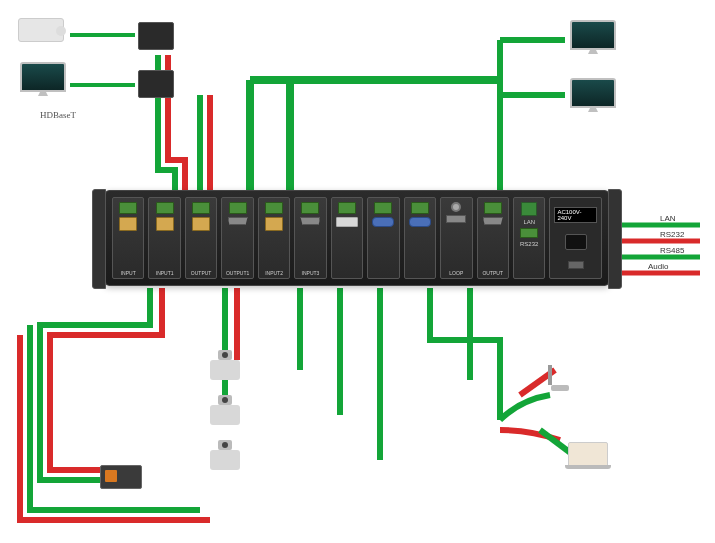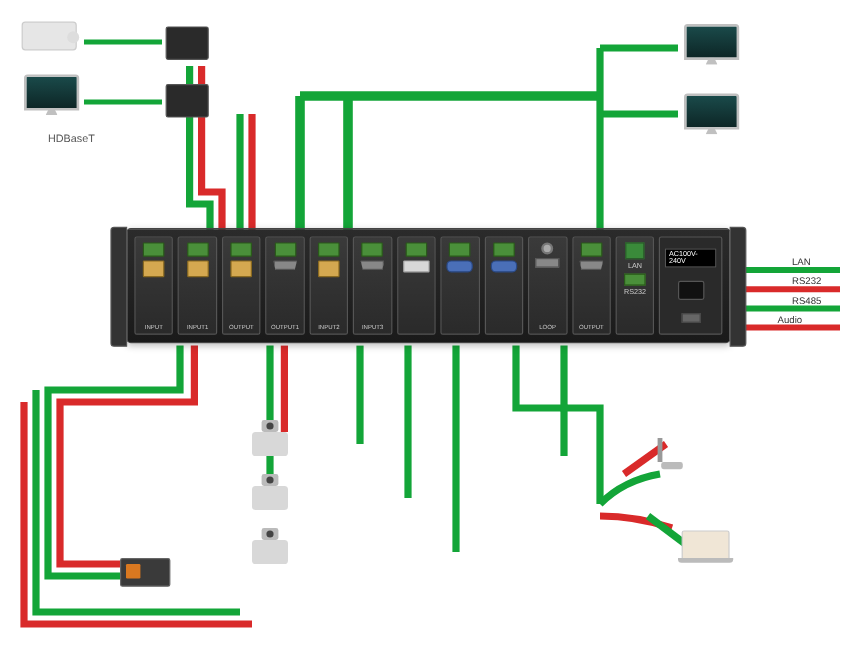--- a/index.html
+++ b/index.html
@@ -254,21 +254,21 @@
   <path d="M30,325 V510 H200" stroke="#13a538" stroke-width="6" fill="none"></path>
   <path d="M20,335 V520 H210" stroke="#d92a2a" stroke-width="6" fill="none"></path>
 </svg>
 
 <div class="device" style="left:18px;top:18px;">
   <div class="projector"></div>
 </div>
 <div class="device" style="left:20px;top:62px;">
   <div class="imac"></div>
 </div>
-<div class="label" style="left:40px;top:110px;">HDBaseT</div>
+<div class="label" style="left:40px;top:110px;font-family:Liberation Serif, serif;">HDBaseT</div>
 
 <div class="device" style="left:138px;top:22px;">
   <div class="tx-box"></div>
 </div>
 <div class="device" style="left:138px;top:70px;">
   <div class="tx-box"></div>
 </div>
 
 <div class="device" style="left:570px;top:20px;">
   <div class="imac"></div>

